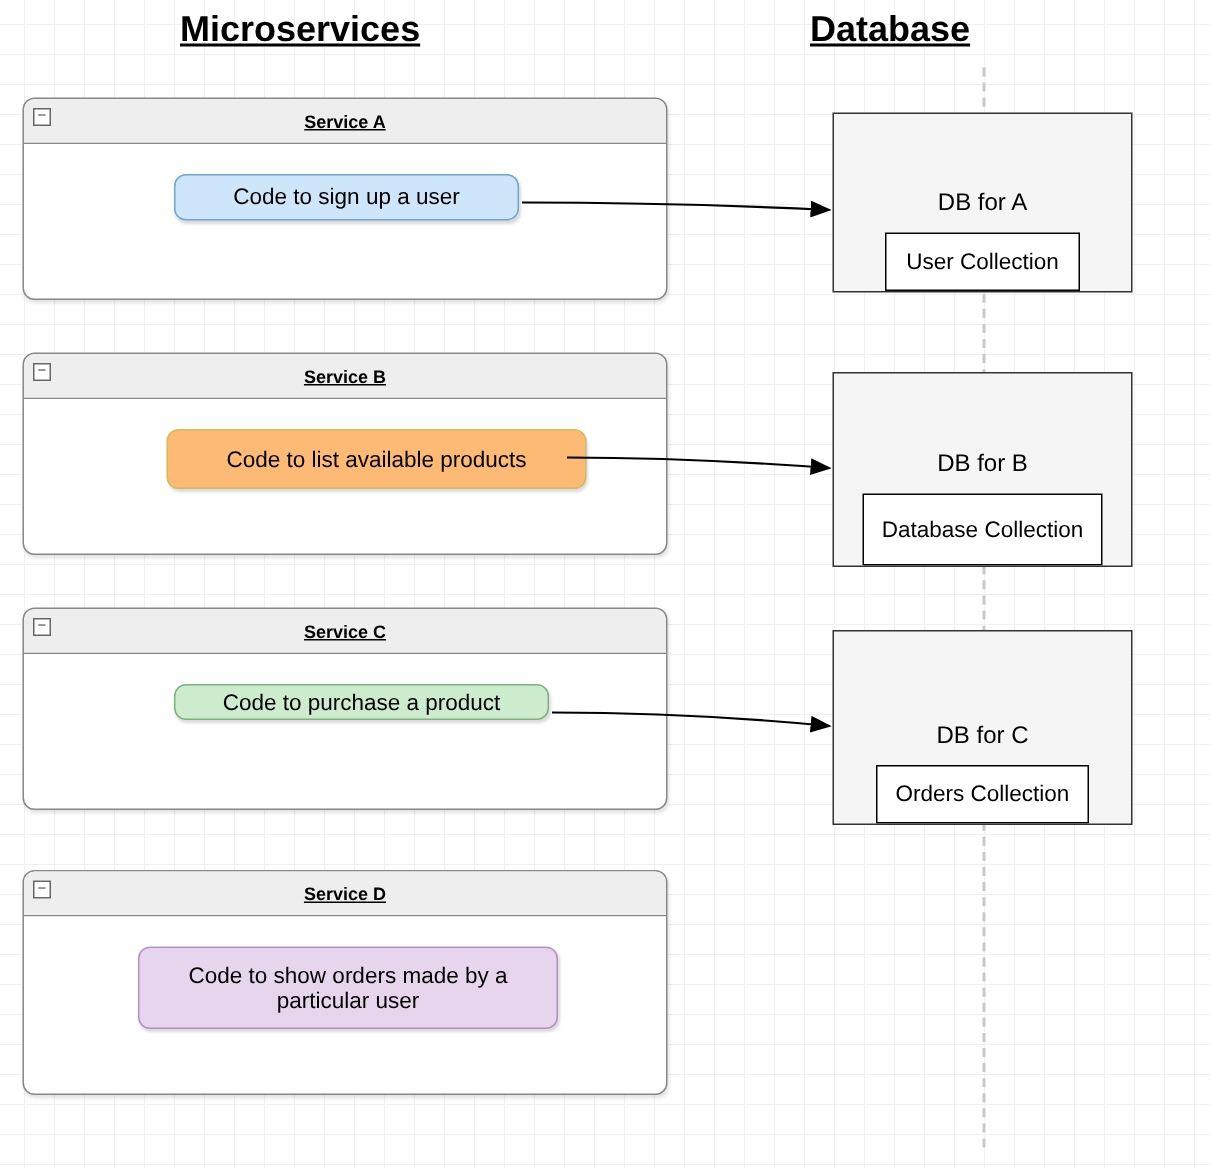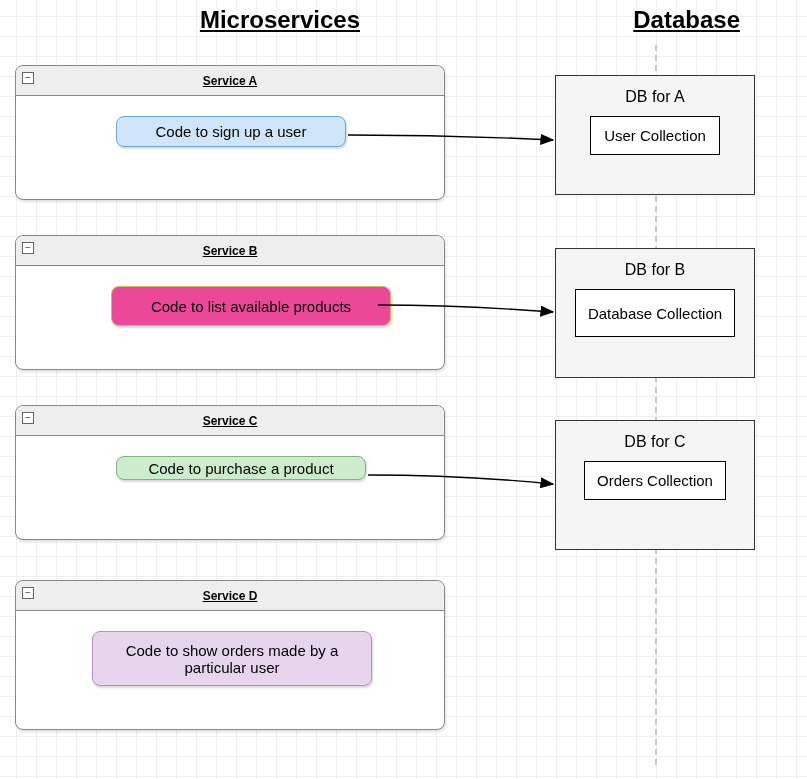--- a/index.html
+++ b/index.html
@@ -21,21 +21,21 @@
       linear-gradient(90deg, #f0f0f0 1px, transparent 1px),
       linear-gradient(#e2e2e2 1px, transparent 1px),
       linear-gradient(90deg, #e2e2e2 1px, transparent 1px);
     background-size: 20px 20px, 20px 20px, 100px 100px, 100px 100px;
     background-position: -4px -4px, -4px -4px, -4px -4px, -4px -4px;
   }
   .column-heading {
     position: absolute;
     font-size: 24px;
     font-weight: bold;
-    text-align: right;
+    text-align: left;
     text-decoration: underline;
   }
   .vdash {
     position: absolute;
     border-left: 2px dashed #c8c8c8;
   }
   .service-box {
     position: absolute;
     border: 1px solid #888;
     border-radius: 8px;
@@ -80,20 +80,21 @@
     box-shadow: 1px 2px 2px rgba(0,0,0,0.15);
   }
   .db-box {
     position: absolute;
     border: 1px solid #333;
     background: #f5f5f5;
     display: flex;
     flex-direction: column;
     align-items: center;
     padding-top: 12px;
+    justify-content: flex-end;
   }
   .db-title {
     font-size: 16px;
     margin-bottom: 10px;
   }
   .collection-box {
     border: 1px solid #000000;
     background: #fff;
     padding: 10px 12px;
     font-size: 15px;
@@ -119,21 +120,21 @@
   <div class="code-box" style="left:100px; top:50px; width:230px; height:31px;
        background:#cfe6fa; border-color:#6aa7d6;">Code to sign up a user</div>
 </div>
 
 <div class="service-box" style="left:15px; top:235px; width:430px; height:135px;">
   <div class="service-header">
     <div class="collapse">−</div>
     <div class="service-title">Service B</div>
   </div>
   <div class="code-box" style="left:95px; top:50px; width:280px; height:40px;
-       background:#ec4899; border-color:#d6b95a;text-align:center;">Code to list available products</div>
+       background:#fdba74; border-color:#d6b95a;text-align:center;">Code to list available products</div>
 </div>
 
 <div class="service-box" style="left:15px; top:405px; width:430px; height:135px;">
   <div class="service-header">
     <div class="collapse">−</div>
     <div class="service-title">Service C</div>
   </div>
   <div class="code-box" style="left:100px; top:50px; width:250px; height:24px;
        background:#cdeccd; border-color:#7bb57b;">Code to purchase a product</div>
 </div>

